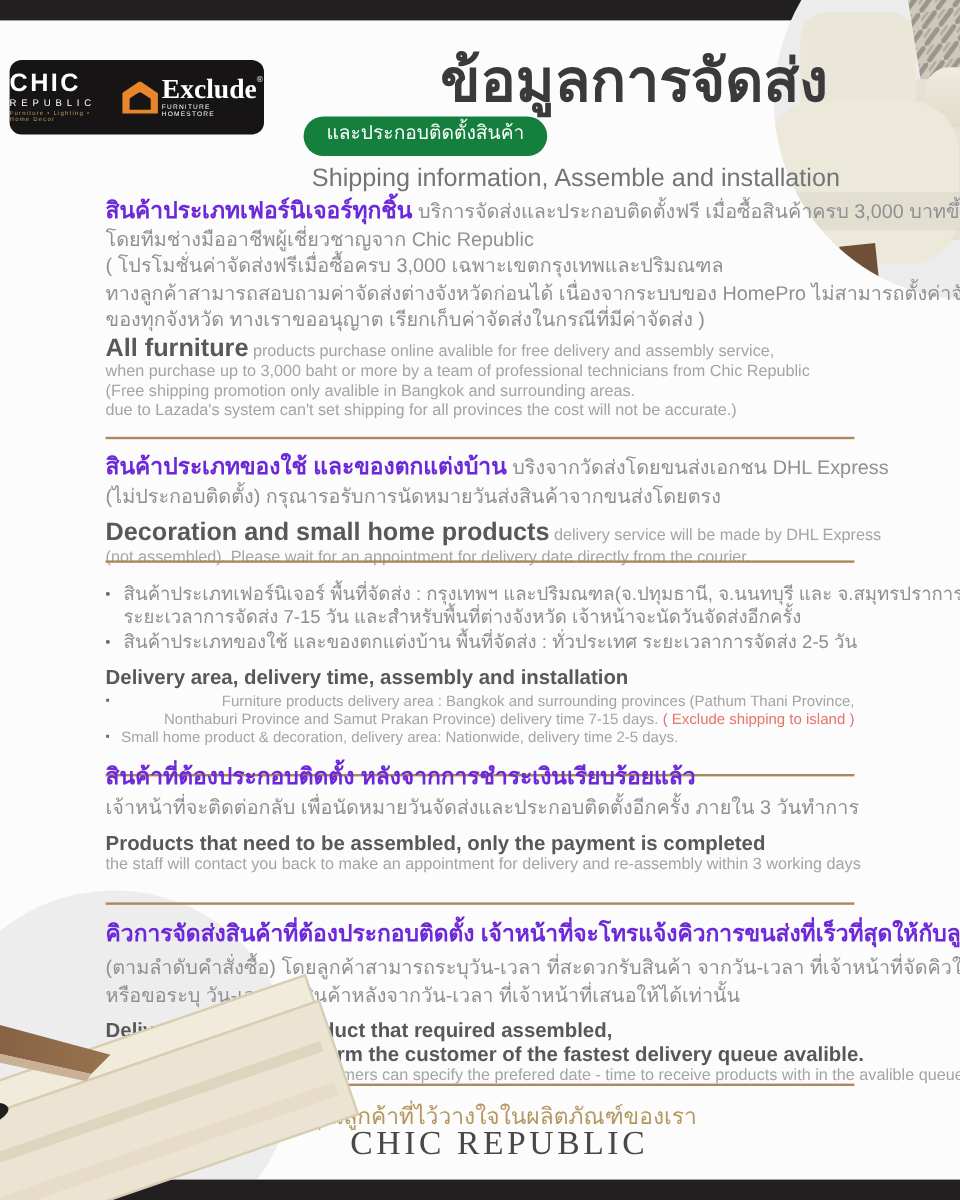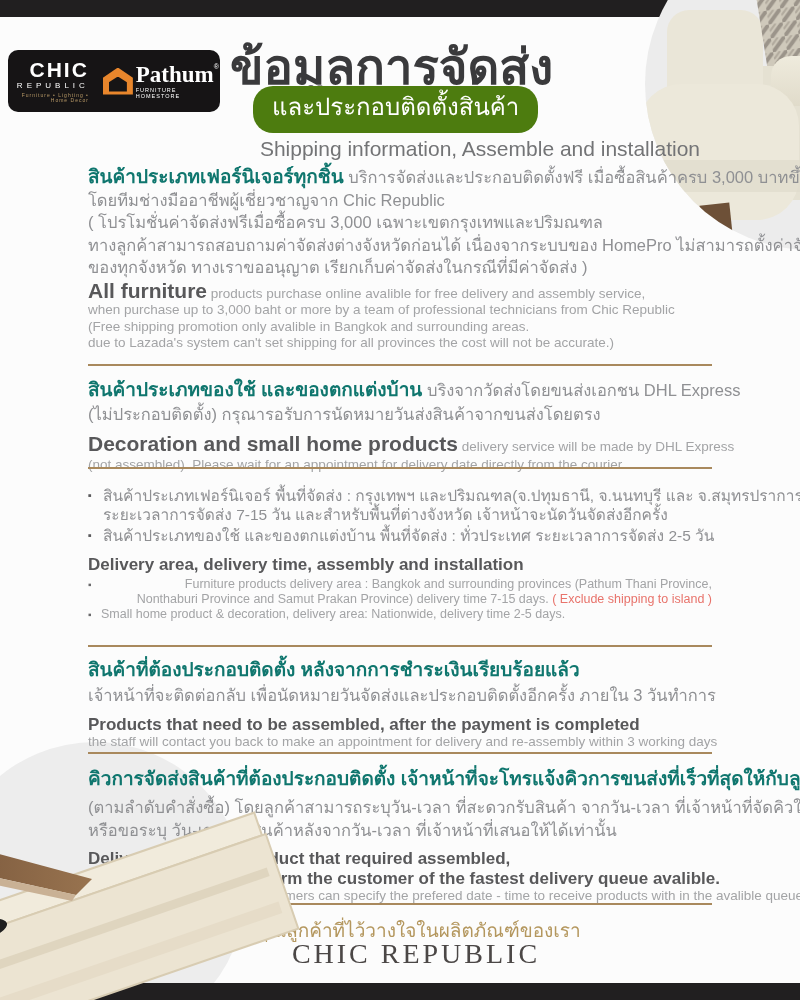--- a/index.html
+++ b/index.html
@@ -13,46 +13,46 @@
   .bottom-bar{position:absolute;left:0;top:983px;width:800px;height:17px;background:#211f20;z-index:3;}
   
   .circle-tr{position:absolute;left:645px;top:-82px;width:332px;height:332px;border-radius:50%;
     background:#ececec;overflow:hidden;z-index:2;}
   .circle-bl{position:absolute;left:-55px;top:742px;width:300px;height:300px;border-radius:50%;
     background:#ededed;z-index:1;}
   .furniture-svg{position:absolute;left:-60px;top:795px;z-index:4;}
   
   .logo-block{position:absolute;left:8px;top:50px;width:212px;height:62px;background:#161415;
     border-radius:10px;z-index:3;display:flex;align-items:center;justify-content:center;gap:14px;}
-  .chic-logo{text-align:right;color:#fff;line-height:1;}
+  .chic-logo{text-align:left;color:#fff;line-height:1;}
   .chic-name{font-size:21px;font-weight:bold;letter-spacing:2px;}
   .chic-sub{font-size:8px;letter-spacing:4px;margin-top:2px;}
   .chic-tag{font-size:5px;letter-spacing:1px;color:#b99a67;margin-top:3px;}
   .ashley-logo{display:flex;align-items:center;gap:4px;color:#fff;}
   .house-icon{position:relative;width:30px;height:27px;}
   .house-outer{position:absolute;left:0;top:0;width:30px;height:27px;background:#e8862c;
     clip-path:polygon(50% 0%,100% 38%,100% 100%,0% 100%,0% 38%);}
   .house-inner{position:absolute;left:6px;top:9px;width:18px;height:15px;background:#161415;
     clip-path:polygon(50% 0%,100% 38%,100% 100%,0% 100%,0% 38%);}
   .ashley-text{line-height:1;}
   .ashley-name{font-family:"Liberation Serif","DejaVu Serif",serif;font-size:23px;font-weight:bold;}
   .ashley-reg{font-size:7px;vertical-align:top;}
   .ashley-sub{font-size:5.5px;letter-spacing:1px;margin-top:2px;}
   
-  .page-title{position:absolute;left:230px;top:28px;width:460px;text-align:left;
+  .page-title{position:absolute;left:230px;top:28px;width:460px;text-align:right;
     font-size:49px;font-weight:bold;color:#3a3a3c;z-index:3;white-space:nowrap;}
-  .badge{position:absolute;left:253px;top:86px;background:#4d7c0f;color:#ffffff;
-    font-size:24px;padding:1px 19px 7px;border-radius:20px;z-index:3;white-space:nowrap;}
+  .badge{position:absolute;left:253px;top:97px;background:#15803d;color:#ffffff;
+    font-size:16px;padding:1px 19px 7px;border-radius:20px;z-index:3;white-space:nowrap;}
   .subtitle{position:absolute;left:60px;top:137px;width:640px;text-align:right;
     font-size:21px;color:#737476;z-index:3;white-space:nowrap;}
   
   .section{position:absolute;left:88px;width:624px;z-index:4;}
   .divider{position:absolute;left:88px;width:624px;height:2px;background:#a9895d;z-index:4;}
   .th-line{font-size:16.5px;line-height:22.5px;color:#8f9093;white-space:nowrap;}
-  .th-lead{font-size:19px;font-weight:bold;color:#0f766e;}
+  .th-lead{font-size:19px;font-weight:bold;color:#6d28d9;}
   .th-rest{font-size:16.5px;color:#8f9093;}
   .en-line{font-size:13.5px;line-height:16.5px;color:#a3a4a6;white-space:nowrap;}
   .en-lead{font-size:21px;font-weight:bold;color:#58585a;}
   .en-lead-line{font-size:17px;font-weight:bold;color:#58585a;line-height:19.5px;white-space:nowrap;}
   .th-bullet{position:relative;padding-left:15px;font-size:15.5px;line-height:19px;color:#8f9093;white-space:nowrap;}
   .th-bullet::before{content:"▪";position:absolute;left:0;top:0;font-size:11px;color:#5a5a5c;}
   .th-bullet .cont{display:block;}
   .en-bullet{position:relative;padding-left:13px;font-size:12.5px;line-height:15px;color:#a3a4a6;white-space:nowrap;}
   .en-bullet::before{content:"▪";position:absolute;left:0;top:0;font-size:10px;color:#6a6a6c;}
   .red-note{color:#e8736b;}
@@ -103,21 +103,21 @@
       <div class="chic-sub">REPUBLIC</div>
       <div class="chic-tag">Furniture • Lighting • Home Decor</div>
     </div>
     <div class="ashley-logo">
       <span class="house-icon">
         <span class="house-outer"></span>
           <span class="house-inner"></span>
       </span>
       <span class="ashley-text">
         <div>
-          <span class="ashley-name">Pathum</span><span class="ashley-reg">®</span>
+          <span class="ashley-name">Exclude</span><span class="ashley-reg">®</span>
         </div>
         <div class="ashley-sub">FURNITURE HOMESTORE</div>
       </span>
     </div>
   </div>
 
   <div class="page-title">ข้อมูลการจัดส่ง</div>
   <div class="badge">และประกอบติดตั้งสินค้า</div>
   <div class="subtitle">Shipping information, Assemble and installation</div>
 
@@ -167,26 +167,26 @@
       <span>Furniture products delivery area : Bangkok and surrounding provinces (Pathum Thani Province,</span><br>
       <span>Nonthaburi Province and Samut Prakan Province) delivery time 7-15 days.</span>
       <span class="red-note">( Exclude shipping to island )</span>
     </div>
     <div class="en-bullet">
       <span>Small home product &amp; decoration, delivery area: Nationwide, delivery time 2-5 days.</span>
     </div>
   </div>
   <div class="divider" style="top:645px"></div>
 
-  <div class="section" style="top:658px">
+  <div class="section" style="top:636px">
     <div class="th-line" style="line-height:24px">
       <span class="th-lead">สินค้าที่ต้องประกอบติดตั้ง หลังจากการชำระเงินเรียบร้อยแล้ว</span>
     </div>
     <div class="th-line mt2">เจ้าหน้าที่จะติดต่อกลับ เพื่อนัดหมายวันจัดส่งและประกอบติดตั้งอีกครั้ง ภายใน 3 วันทำการ</div>
-    <div class="en-lead-line mt8">Products that need to be assembled, after the payment is completed</div>
+    <div class="en-lead-line mt8">Products that need to be assembled, only the payment is completed</div>
     <div class="en-line">the staff will contact you back to make an appointment for delivery and re-assembly within 3 working days</div>
   </div>
   <div class="divider" style="top:752px"></div>
 
   <div class="section" style="top:766px">
     <div class="th-line" style="line-height:26px">
       <span class="th-lead">คิวการจัดส่งสินค้าที่ต้องประกอบติดตั้ง เจ้าหน้าที่จะโทรแจ้งคิวการขนส่งที่เร็วที่สุดให้กับลูกค้า</span>
     </div>
     <div class="th-line mt4">(ตามลำดับคำสั่งซื้อ) โดยลูกค้าสามารถระบุวัน-เวลา ที่สะดวกรับสินค้า จากวัน-เวลา ที่เจ้าหน้าที่จัดคิวให้ได้</div>
     <div class="th-line">หรือขอระบุ วัน-เวลารับสินค้าหลังจากวัน-เวลา ที่เจ้าหน้าที่เสนอให้ได้เท่านั้น</div>

